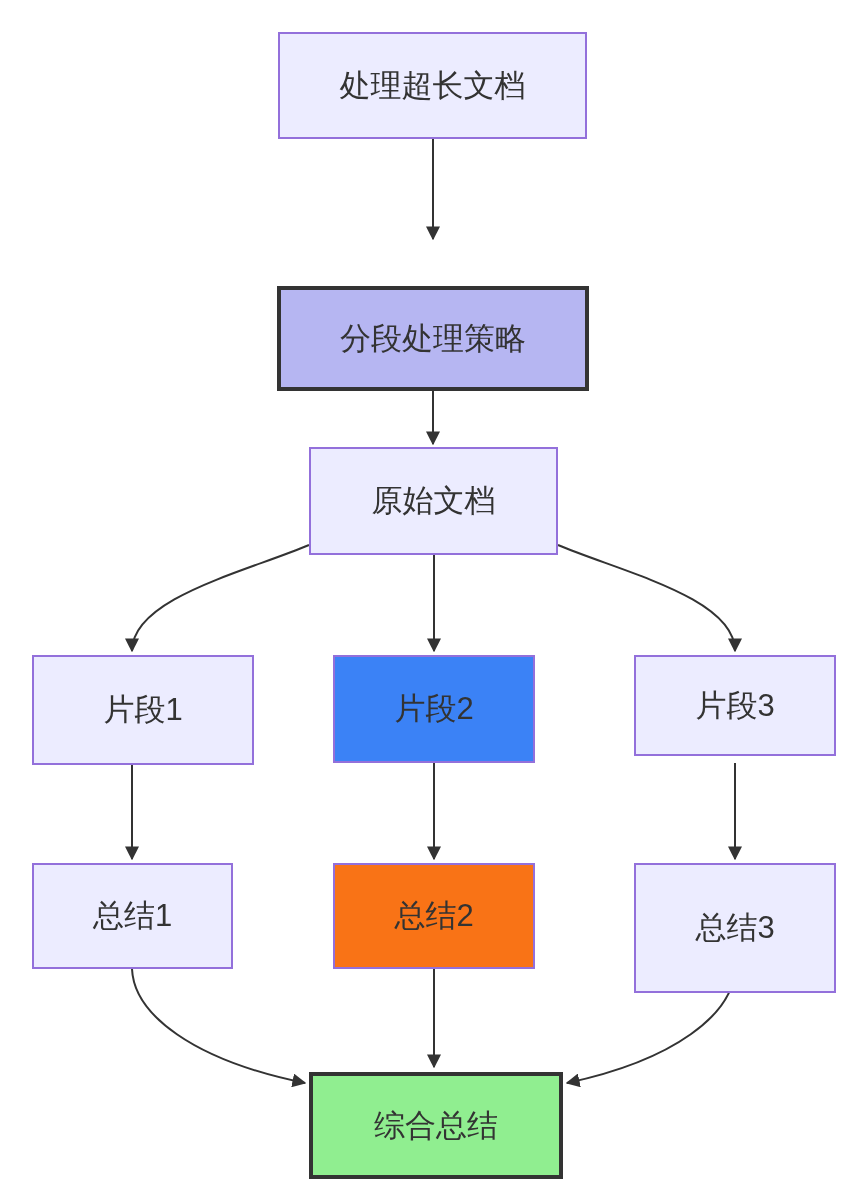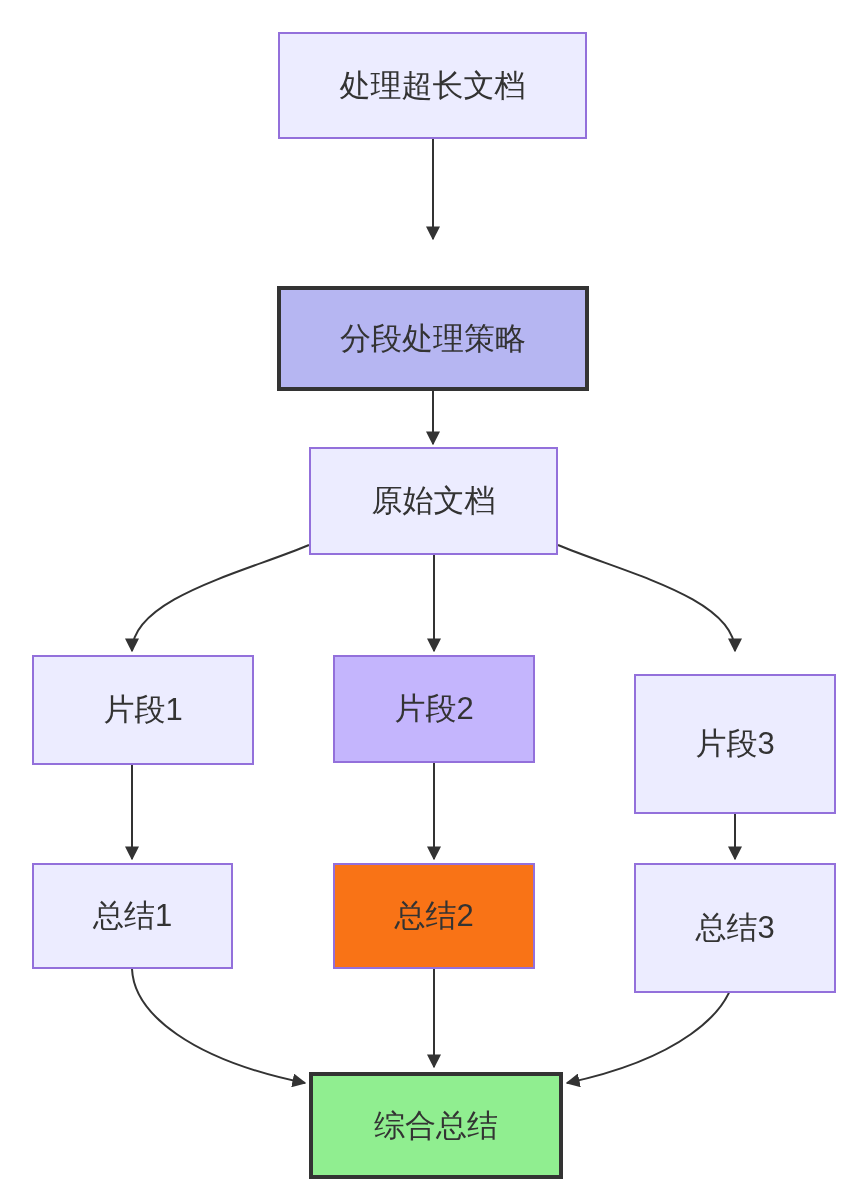--- a/index.html
+++ b/index.html
@@ -55,24 +55,24 @@
       </div>
       <div class="node" style="left: 277px; top: 242px; width: 312px; height: 105px; background: rgb(182, 182, 242); border: 4px solid rgb(51, 51, 51); color: rgb(51, 51, 51); margin-top: 44px;">
         <span>分段处理策略</span>
       </div>
       <div class="node" style="left: 309px; top: 447px; width: 249px; height: 108px; background: rgb(236, 236, 255); border: 2px solid rgb(147, 112, 219); color: rgb(51, 51, 51);">
         <span>原始文档</span>
       </div>
       <div class="node" style="left: 32px; top: 655px; width: 222px; height: 110px; background: rgb(236, 236, 255); border: 2px solid rgb(147, 112, 219); color: rgb(51, 51, 51);">
         <span>片段1</span>
       </div>
-      <div class="node" style="left: 333px; top: 655px; width: 202px; height: 108px; background: #c4b5fd; border: 2px solid rgb(147, 112, 219); color: rgb(51, 51, 51);">
+      <div class="node" style="left: 333px; top: 655px; width: 202px; height: 108px; background: #3b82f6; border: 2px solid rgb(147, 112, 219); color: rgb(51, 51, 51);">
         <span>片段2</span>
       </div>
-      <div class="node" style="left: 634px; top: 674px; width: 202px; height: 140px; background: rgb(236, 236, 255); border: 2px solid rgb(147, 112, 219); color: rgb(51, 51, 51);">
+      <div class="node" style="left: 634px; top: 655px; width: 202px; height: 101px; background: rgb(236, 236, 255); border: 2px solid rgb(147, 112, 219); color: rgb(51, 51, 51);">
         <span>片段3</span>
       </div>
       <div class="node" style="left: 32px; top: 863px; width: 201px; height: 106px; background: rgb(236, 236, 255); border: 2px solid rgb(147, 112, 219); color: rgb(51, 51, 51);">
         <span>总结1</span>
       </div>
       <div class="node" style="left: 333px; top: 863px; width: 202px; height: 106px; background: #f97316; border: 2px solid rgb(147, 112, 219); color: rgb(51, 51, 51);">
         <span>总结2</span>
       </div>
       <div class="node" style="left: 634px; top: 863px; width: 202px; height: 130px; background: rgb(236, 236, 255); border: 2px solid rgb(147, 112, 219); color: rgb(51, 51, 51);">
         <span>总结3</span>

